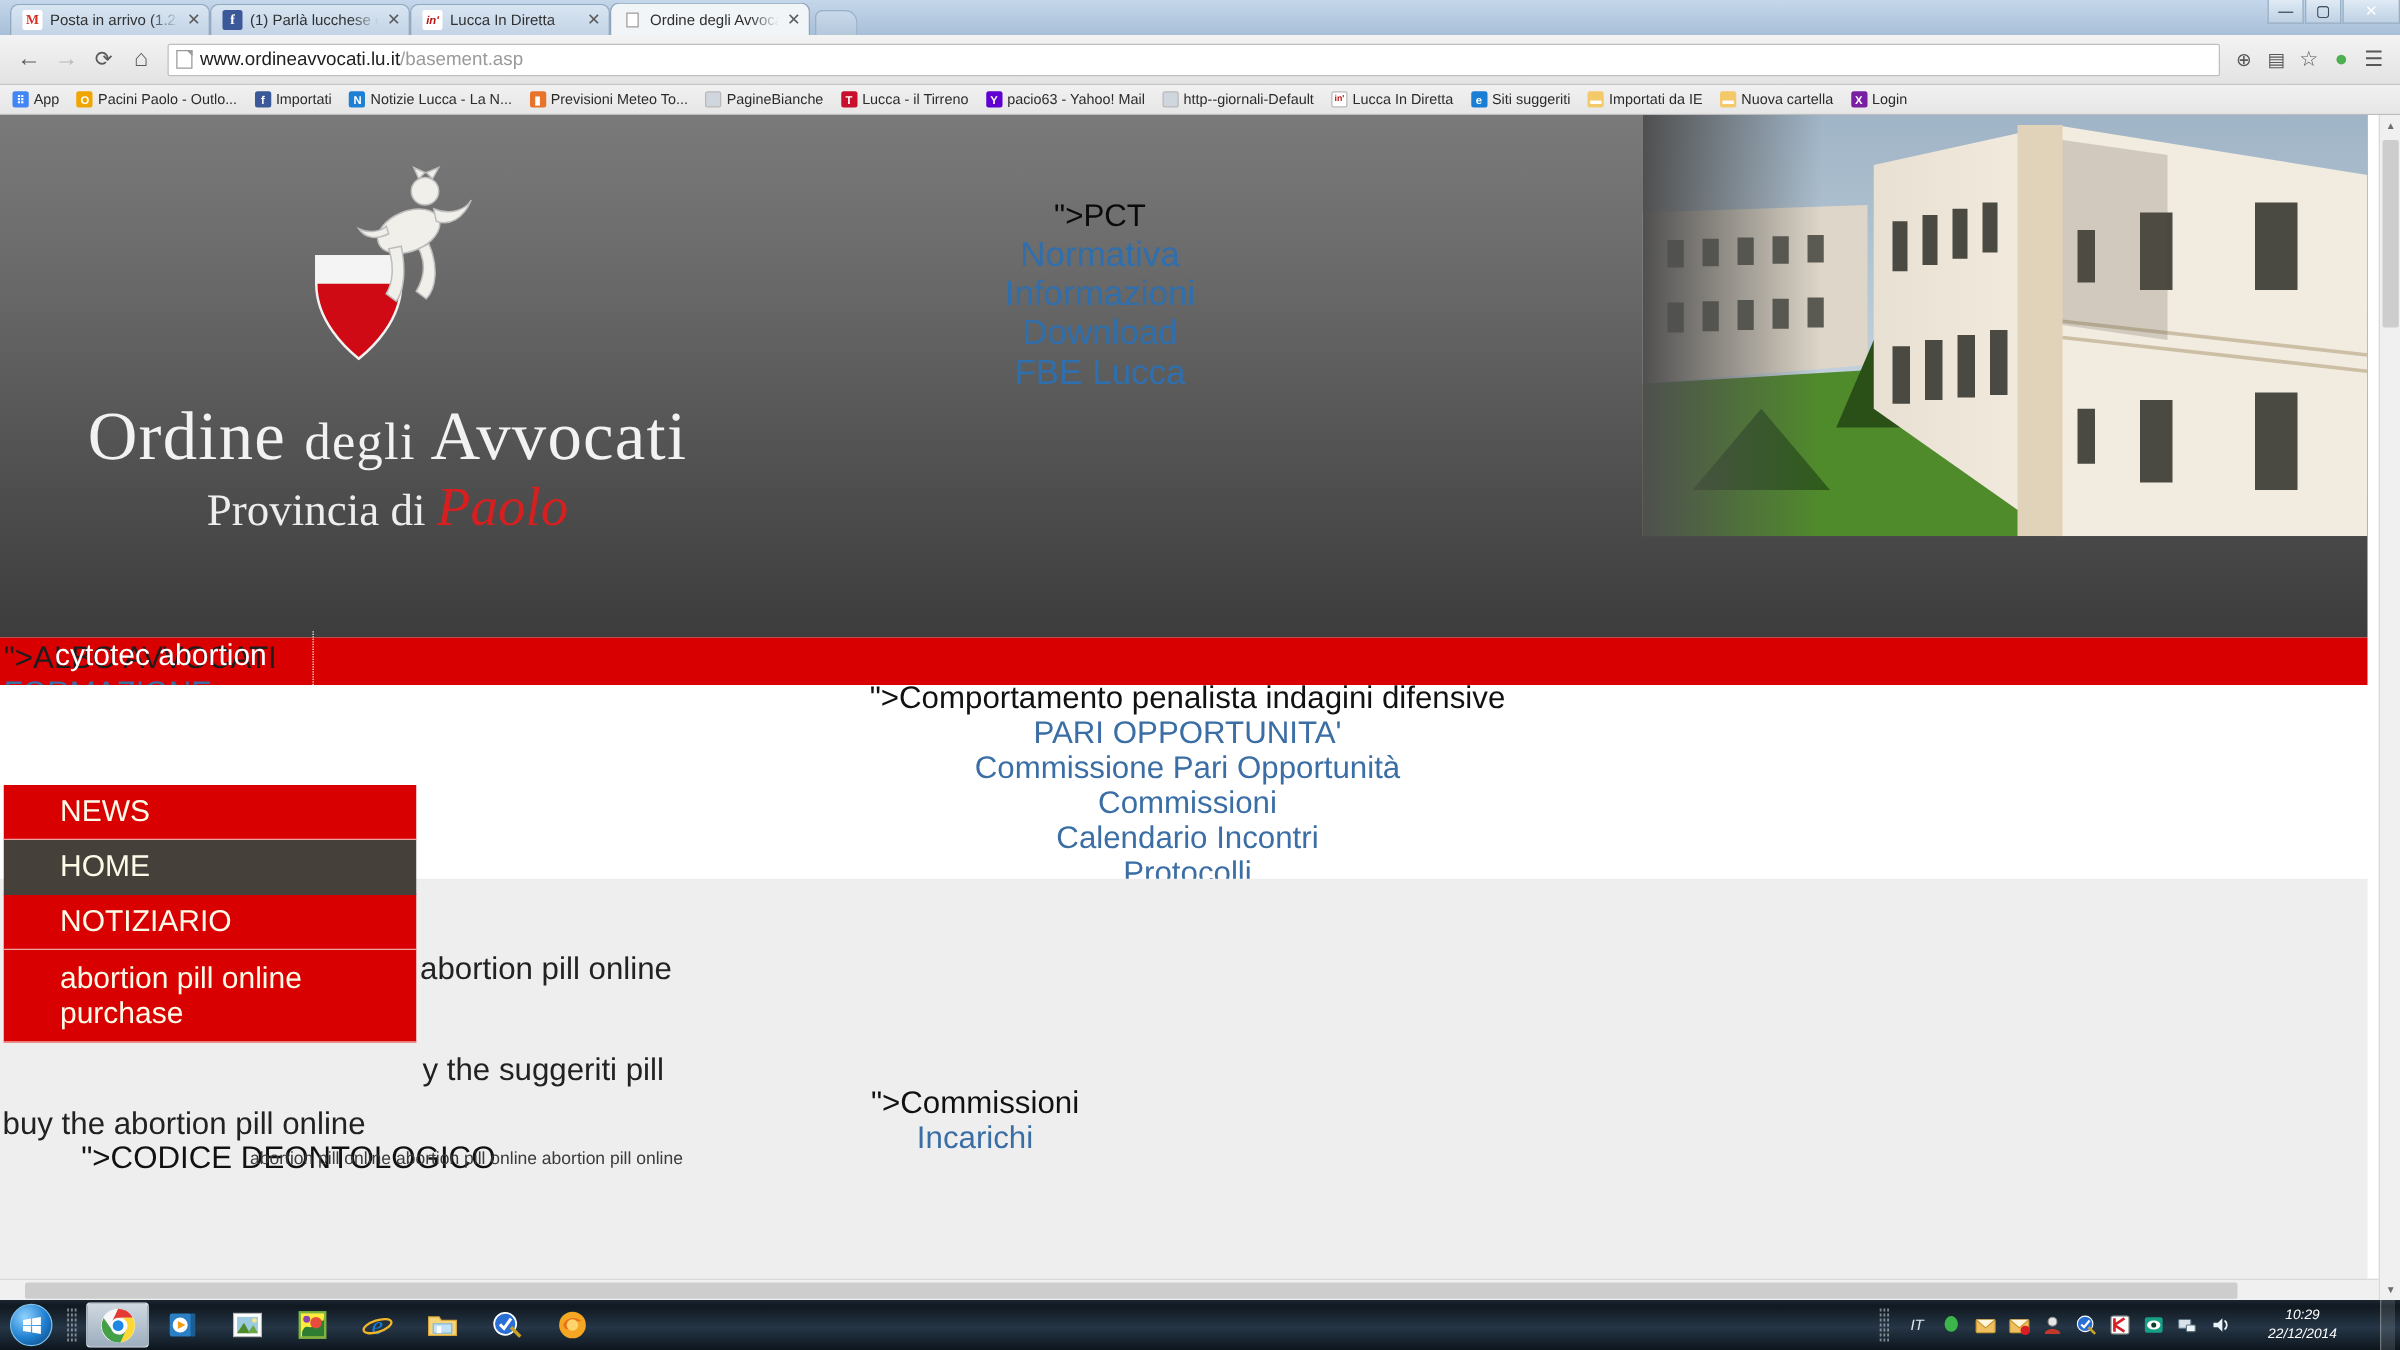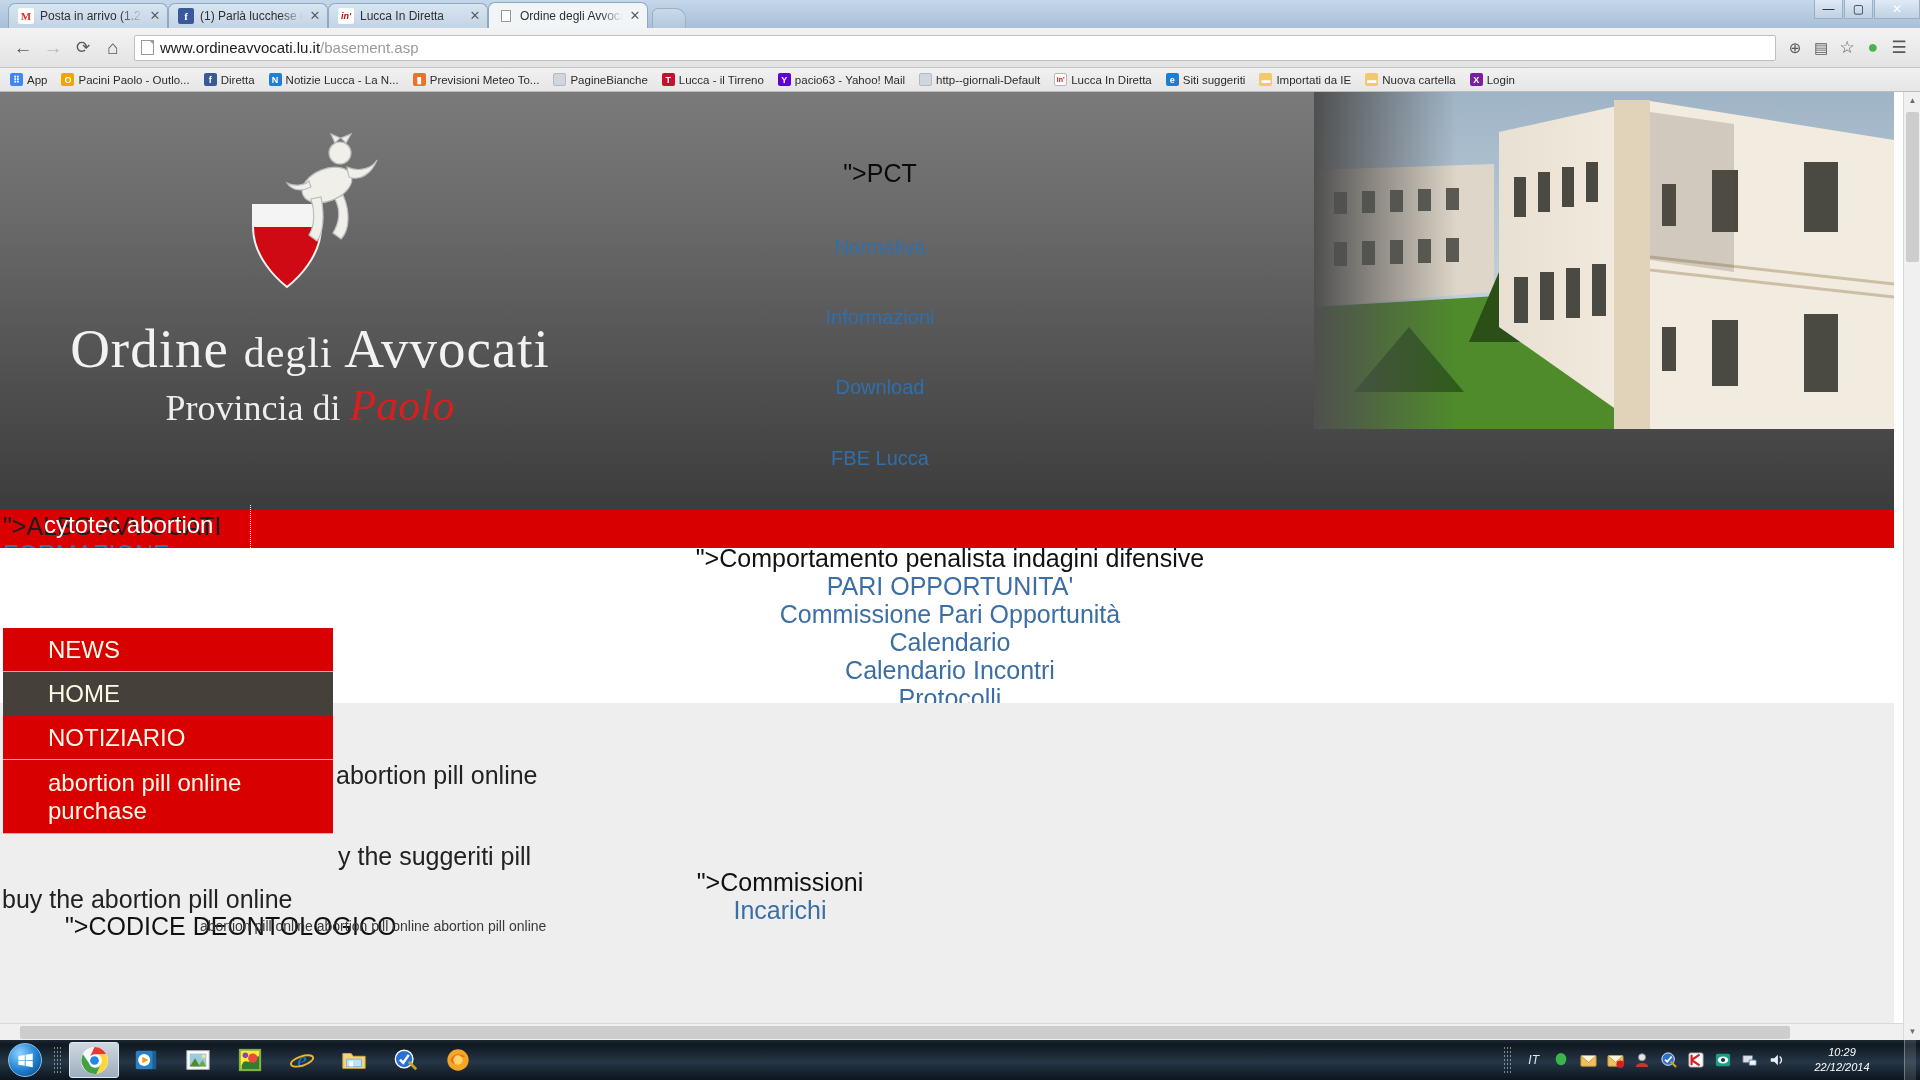--- a/index.html
+++ b/index.html
@@ -125,21 +125,21 @@
     letter-spacing: 1px; margin-top: 8px; line-height: 1.05;
   }
   .brand-title .small { font-size: 42px; }
   .brand-sub {
     font-family: "Liberation Serif", serif; font-size: 36px; color: #ededed; margin-top: 2px;
   }
   .brand-sub .city { color: #d81f1f; font-style: italic; font-size: 44px; }
 
   .pct-menu { position: absolute; left: 730px; top: 68px; width: 300px; text-align: center; }
   .pct-head { font-size: 25px; color: #0a0a0a; line-height: 1.1; }
-  .pct-link { font-size: 20px; color: #2f6fad; line-height: 1.12; margin-top: 48px; }
+  .pct-link { font-size: 28px; color: #2f6fad; line-height: 1.12; }
 
   .banner-photo {
     position: absolute; right: 0; top: 0; width: 580px; height: 337px; overflow: hidden;
   }
 
   
   .redbar {
     position: absolute; left: 0; top: 418px; width: 1894px; height: 38px; background: #d80000;
   }
   .albo-text {
@@ -326,21 +326,21 @@
       <div class="bm">
         <span class="bmico" style="background: rgb(66, 133, 244); font-size: 9px;">⠿</span>
         <span>App</span>
       </div>
       <div class="bm">
         <span class="bmico" style="background: rgb(240, 165, 0); font-size: 9px;">O</span>
         <span>Pacini Paolo - Outlo...</span>
       </div>
       <div class="bm">
         <span class="bmico" style="background: rgb(59, 89, 152); font-size: 9px;">f</span>
-        <span>Diretta</span>
+        <span>Importati</span>
       </div>
       <div class="bm">
         <span class="bmico" style="background: rgb(30, 127, 212); font-size: 9px;">N</span>
         <span>Notizie Lucca - La N...</span>
       </div>
       <div class="bm">
         <span class="bmico" style="background: rgb(232, 116, 44); font-size: 9px;">▮</span>
         <span>Previsioni Meteo To...</span>
       </div>
       <div class="bm">
@@ -494,21 +494,21 @@
     <div class="cytotec-overlay">cytotec abortion</div>
     <div class="dotted-sep"></div>
     <div class="online-text">online</div>
     <div class="need-buy">i need to buy the abortion pill</div>
 
     <div class="whiteband"></div>
     <div class="center-col">
       <div class="cc-head">"&gt;Comportamento penalista indagini difensive</div>
       <div class="cc-link">PARI OPPORTUNITA'</div>
       <div class="cc-link">Commissione Pari Opportunità</div>
-      <div class="cc-link">Calendario</div>
+      <div class="cc-link">Commissioni</div>
       <div class="cc-link">Calendario Incontri</div>
       <div class="cc-link">Protocolli</div>
     </div>
 
     <div class="bodyarea"></div>
 
     <div class="ghost-a">abortion pill online</div>
     <div class="ghost-b">y the suggeriti pill</div>
     <div class="ghost-c">buy the abortion pill online</div>
 

